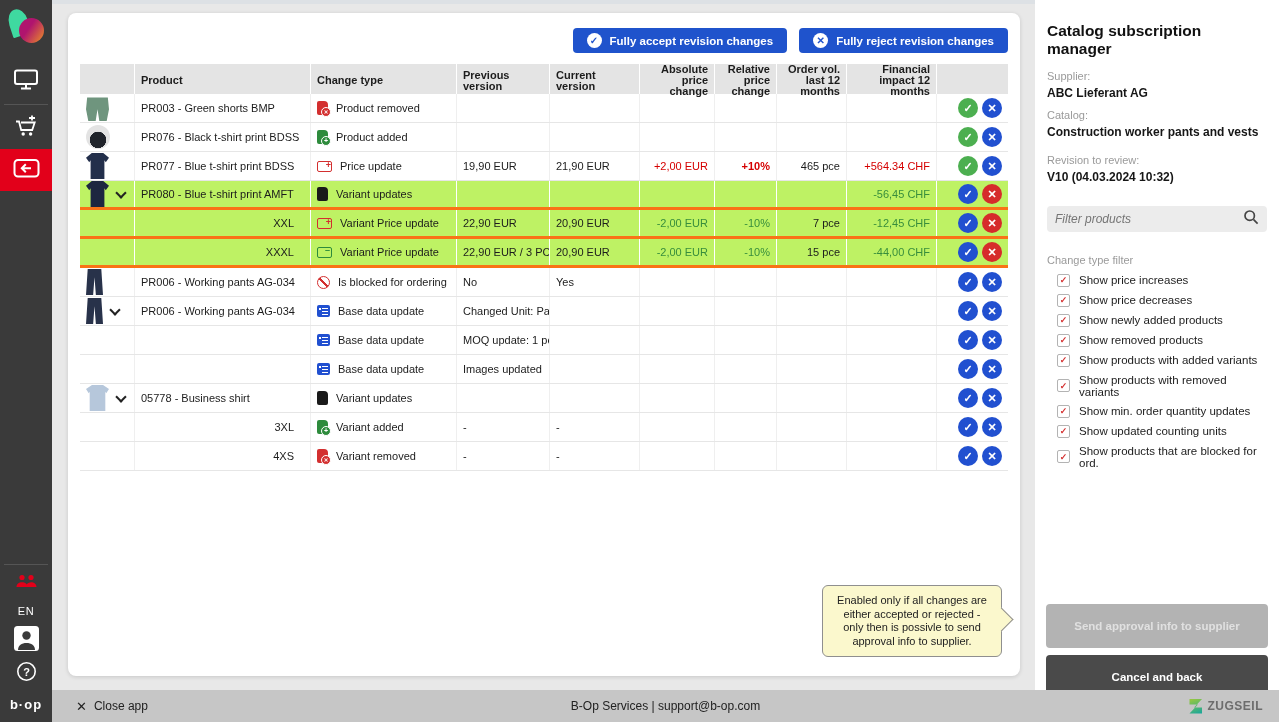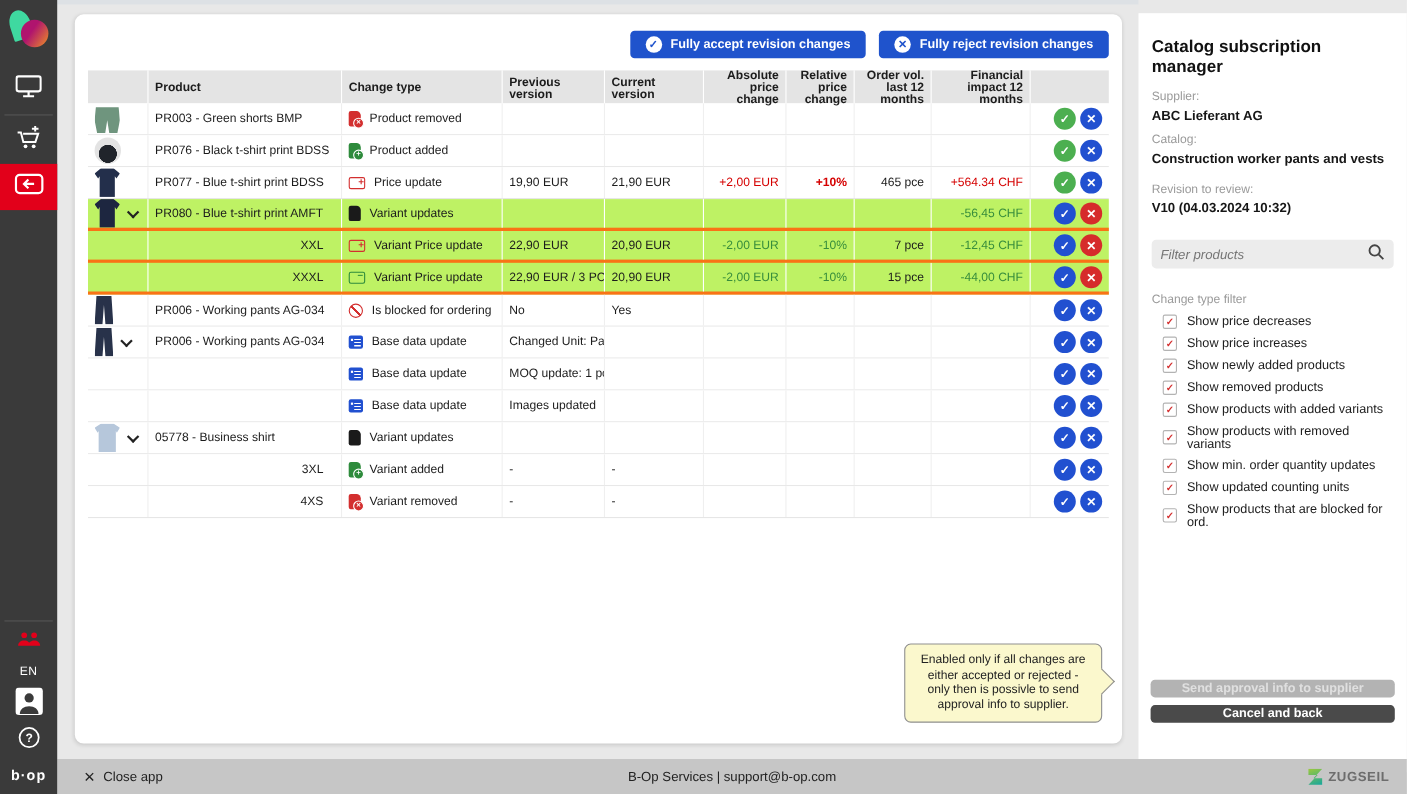--- a/index.html
+++ b/index.html
@@ -100,37 +100,37 @@
   .ci-tag-red::after { content:"+"; position:absolute; right:0px; top:-2px; font-weight:bold; font-size:9px; }
   .ci-tag-green::after { content:"–"; position:absolute; right:1px; top:-3px; font-weight:bold; font-size:9px; }
   .ci-blocked { width:13px; height:13px; border:1.5px solid #d32f2f; border-radius:50%;
         background:linear-gradient(45deg,transparent 43%,#d32f2f 43%,#d32f2f 57%,transparent 57%); }
   .ci-list-blue { width:13px; height:12px; background:#2150d0; border-radius:2px; }
   .ci-list-blue::after { content:""; position:absolute; left:5px; right:2px; top:3px; height:7px;
         background:repeating-linear-gradient(#fff 0 1px, transparent 1px 3px); }
   .ci-list-blue::before { content:""; position:absolute; left:2px; top:3px; width:2px; height:2px; background:#fff; }
 
   
-  .rpanel { position:absolute; left:1035px; top:12px; width:244px; height:690px; background:#fff; z-index:20;
+  .rpanel { position:absolute; left:1035px; top:0; width:244px; height:690px; background:#fff; z-index:20;
             padding:22px 12px 0 12px; }
   .rpanel h1 { font-size:15.5px; font-weight:bold; color:#111; margin-bottom:12px; }
   .rp-label { color:#9a9a9a; font-size:11px; margin-top:9px; }
   .rp-value { font-size:12px; font-weight:bold; margin-top:4px; color:#161616; }
   .rp-value.gap { margin-bottom:2px; }
   .filterbox { margin-top:22px; height:26px; background:#ececec; border-radius:4px; display:flex;
                align-items:center; padding:0 8px; }
   .filterbox input { flex:1; border:none; background:transparent; outline:none; font-style:italic;
                      font-size:12px; color:#555; font-family:"Liberation Sans", sans-serif; }
   .rp-filter-title { color:#9a9a9a; font-size:11px; margin-top:22px; margin-bottom:4px; }
   .cbrow { display:flex; align-items:center; gap:9px; padding:3.5px 0 3.5px 10px; font-size:11.5px; cursor:pointer; }
   .cb { width:13px; height:13px; border:1px solid #b3b3b3; border-radius:2px; background:#fff; flex:none;
         color:#d32f2f; font-size:9px; font-weight:bold; display:flex; align-items:center; justify-content:center; }
   .cb.checked::after { content:"✓"; }
   .rp-buttons { position:absolute; left:11px; right:11px; top:604px; }
-  .rp-btn { width:100%; height:16px; border:none; border-radius:4px; font-size:11.5px; font-weight:bold;
+  .rp-btn { width:100%; height:44px; border:none; border-radius:4px; font-size:11.5px; font-weight:bold;
             font-family:"Liberation Sans", sans-serif; }
   .rp-btn.disabled { background:#b3b3b3; color:#e0e0e0; cursor:default; }
   .rp-btn.dark { background:#4a4a4a; color:#fff; margin-top:7px; cursor:pointer; }
 
   
   .tooltip { position:absolute; left:822px; top:585px; width:180px; background:#fbf8cd;
              border:1px solid #8f8f8f; border-radius:6px; padding:8px 10px; font-size:11px; line-height:13.5px;
              text-align:center; z-index:40; color:#222; }
   .tooltip .arrow { position:absolute; right:-9px; top:25px; width:17px; height:17px; background:#fbf8cd;
              border-top:1px solid #8f8f8f; border-right:1px solid #8f8f8f; transform:rotate(45deg); }
@@ -529,25 +529,25 @@
         <circle cx="6.7" cy="6.7" r="4.7"></circle>
           <path d="M10.4 10.4L14.6 14.6"></path>
       </svg>
     </span>
   </div>
 
   <div class="rp-filter-title">Change type filter</div>
   <div id="checkbox-list">
       <div class="cbrow">
     <span class="cb checked"></span>
+    <span>Show price increases</span>
+  </div>
+      <div class="cbrow">
+    <span class="cb checked"></span>
     <span>Show price decreases</span>
-  </div>
-      <div class="cbrow">
-    <span class="cb checked"></span>
-    <span>Show price increases</span>
   </div>
       <div class="cbrow">
     <span class="cb checked"></span>
     <span>Show newly added products</span>
   </div>
       <div class="cbrow">
     <span class="cb checked"></span>
     <span>Show removed products</span>
   </div>
       <div class="cbrow">

